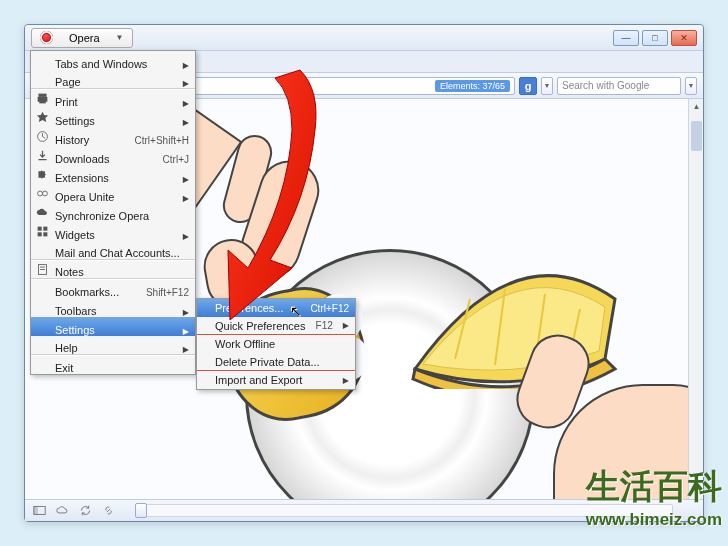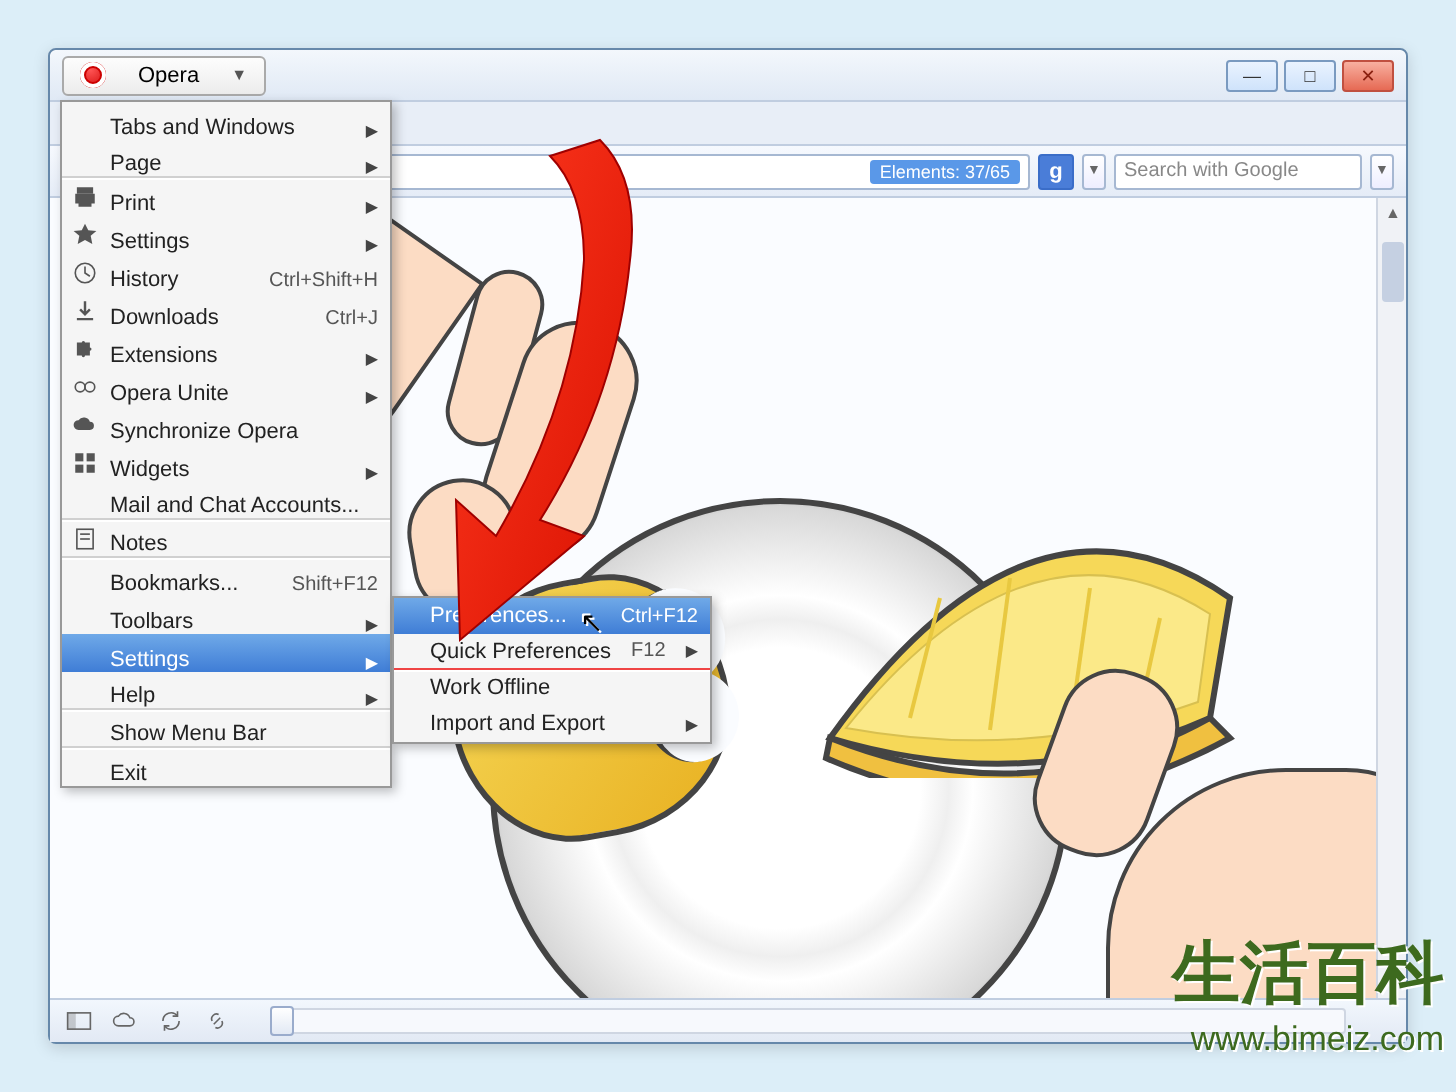--- a/index.html
+++ b/index.html
@@ -61,21 +61,21 @@
   .submenu .item.hl { background: linear-gradient(#6fa9e8,#3f7dd6); color:#fff; }
   .submenu .item.hl .shortcut, .submenu .item.hl .sub { color:#fff; }
   .submenu .item .shortcut { margin-left:auto; font-size:10px; color:#555; }
   .submenu .item .sub { margin-left:auto; font-size:8px; color:#444; }
   .submenu .item.sep-after { border-bottom: 1px solid #ef4444; box-shadow: 0 1px 0 #fff; text-align: center; }
   .cursor { position:absolute; left:290px; top:303px; font-size:14px; color:#000; text-shadow: -1px -1px 0 #fff, 1px 1px 0 #fff; pointer-events:none; }
   
   .red-arrow { position:absolute; left:120px; top:60px; pointer-events:none; }
   
   .watermark-big { position:absolute; right:6px; bottom:36px; font-family: "STHeiti", "Microsoft YaHei", sans-serif; font-size:34px; color:#3d6a1e; font-weight:bold; text-shadow:1px 1px 0 #fff;margin-left:20px; }
-  .watermark-small { position:absolute; right:6px; bottom:16px; font-family: Arial; font-size:17px; color:#3d6a1e; font-weight:normal; text-shadow:1px 1px 0 #fff; }
+  .watermark-small { position:absolute; right:6px; bottom:16px; font-family: Arial; font-size:17px; color:#3d6a1e; font-weight:bold; text-shadow:1px 1px 0 #fff; }
 </style>
 </head>
 <body>
 
 <div class="window">
   <div class="titlebar">
     <div class="opera-tab">
       <span class="opera-o"></span>
       <span>Opera</span>
       <span class="opera-drop">▼</span>
@@ -255,40 +255,40 @@
       <span class="sub">▶</span>
     </div>
     <div class="item hl">
       <span>Settings</span>
       <span class="sub">▶</span>
     </div>
     <div class="item sep-after">
       <span>Help</span>
       <span class="sub">▶</span>
     </div>
-    <div class="item sep-after">
-      <span>Show Menu Bar</span>
-    </div>
     <div class="item">
       <span>Exit</span>
     </div>
   </div>
 
 <div class="submenu" id="settings-submenu">
     <div class="item hl">
       <span>Preferences...</span>
       <span class="shortcut">Ctrl+F12</span>
     </div>
     <div class="item sep-after">
       <span>Quick Preferences</span>
       <span class="shortcut">F12</span>
       <span class="sub">▶</span>
     </div>
     <div class="item">
       <span>Work Offline</span>
+    </div>
+    <div class="item sep-after">
+      <span>Delete Private Data...</span>
     </div>
     <div class="item">
       <span>Import and Export</span>
       <span class="sub">▶</span>
     </div>
   </div>
 
 <div class="cursor">↖</div>
 
 <svg class="red-arrow" width="240" height="270">

